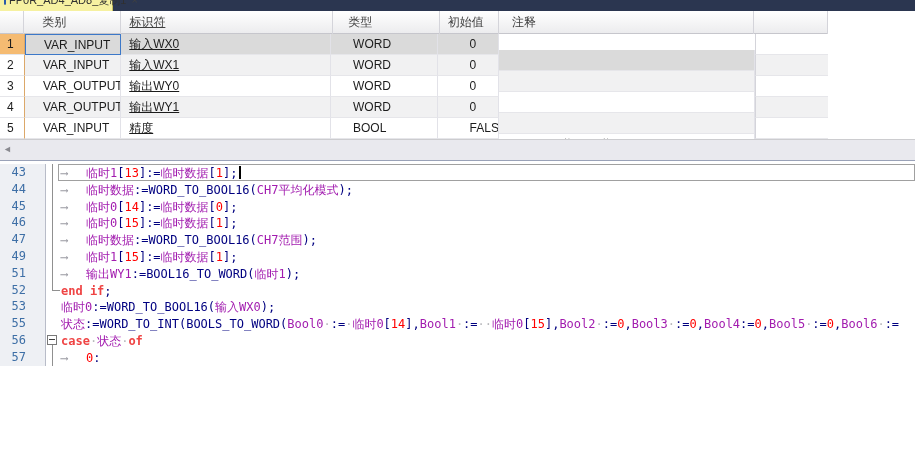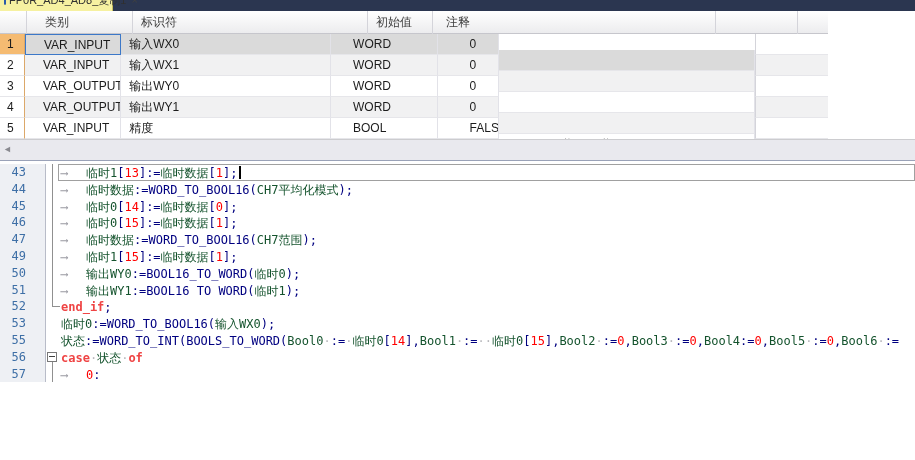--- a/index.html
+++ b/index.html
@@ -33,21 +33,21 @@
     padding-left:7px; color:#404040; }
   .drow.sel .dc:not(.numc):not(.filler) { background:#DADADA; }
   .drow.sel .numc { background:#F5BB72; }
   .dc.focused { border:1px solid #3C78C8 !important; }
   .filler { border-right:none !important; background:#fff !important;
     border-left:1px solid #d4d4da; }
   .drow.alt .dc:not(.numc) { background:#F1F1F2; }
   .drow.alt .filler { background:#F1F1F2 !important; }
 
   
-  .c0{width:27px;} .c1{width:106px;} .c2{width:235px;} .c3{width:117px;}
+  .c0{width:27px;} .c1{width:106px;} .c2{width:235px;text-decoration:underline;} .c3{width:117px;}
   .c4{width:65px;} .c5{width:283px;} .c6{width:82px;}
   .thead .c1{padding-left:18px;} .thead .c2{padding-left:8px;}
   .thead .c3{padding-left:15px;} .thead .c4{padding-left:8px;} .thead .c5{padding-left:13px;}
   .drow .c1{padding-left:18px;} .drow .c2{padding-left:8px;}
   .drow .c3{padding-left:22px;} .drow .c4{padding-left:32px;} .drow .c5{padding-left:40px;margin-top:16px;}
 
   
   .hscroll { position:absolute; left:0; top:139px; width:915px; height:22px;
     background:#E9E9EE; border-top:1px solid #cccccf; border-bottom:1px solid #9AA2B8; }
   .hs-arrow { position:absolute; left:3px; top:4px; font-size:9px; color:#8a8a90; }
@@ -66,21 +66,21 @@
   .fold .mbox { position:absolute; left:1px; top:3px; width:10px; height:10px;
     border:1px solid #787878; background:#fff; }
   .fold .mbox:after { content:""; position:absolute; left:1px; top:3.5px; width:6px;
     height:1px; background:#404040; }
   .fold .vbelow { position:absolute; left:6px; top:13px; bottom:0; width:1px; background:#909090; }
   .code { flex:1 1 auto; font-family:"DejaVu Sans Mono",monospace; font-size:12px;
     color:#101010; overflow:hidden; border:1px solid transparent; margin-left:-2px;
     padding-left:2px; }
   .cline.cur .code { border:1px solid #a0a0a0; }
   .arrow { display:inline-block; width:25px; color:#9a9aa2; font-size:11px; }
-  .tk-id { color:#14532d; }
+  .tk-id { color:#a21caf; }
   .tk-num { color:#FF0000; }
   .tk-fn { color:#000080; }
   .tk-kw { color:#ef4444; font-weight:bold; }
   .tk-pun { color:#000080; }
   .tk-ws { color:#b8b8bc; }
   .caret { display:inline-block; width:2px; height:13px; background:#000;
     vertical-align:-2px; margin-left:1px; }
 </style>
 </head>
 <body>
@@ -93,20 +93,21 @@
       <span class="tab-title">FP0R_AD4_AD8_复制1</span>
       <span class="tab-close">×</span>
     </div>
   </div>
 
   <div class="var-table">
     <div class="trow thead" id="thead">
         <div class="hc c0"></div>
         <div class="hc c1">类别</div>
         <div class="hc c2">标识符</div>
+        <div class="hc c3">类型</div>
         <div class="hc c4">初始值</div>
         <div class="hc c5">注释</div>
         <div class="hc c6"></div>
       </div>
     <div id="tbody">
         <div class="trow drow sel">
           <div class="dc numc c0">1</div>
           <div class="dc c1 focused">VAR_INPUT</div>
           <div class="dc c2">输入WX0</div>
           <div class="dc c3">WORD</div>
@@ -194,27 +195,20 @@
         <div class="code"><span class="arrow">⟶</span><span class="tk-id">临时数据</span><span class="tk-pun">:=</span><span class="tk-fn">WORD_TO_BOOL16</span><span class="tk-pun">(</span><span class="tk-id">CH7范围</span><span class="tk-pun">);</span></div>
       </div>
       <div class="cline">
         <div class="gut">49</div>
         <div class="fold">
           <div class="vline"></div>
         </div>
         <div class="code"><span class="arrow">⟶</span><span class="tk-id">临时1</span><span class="tk-pun">[</span><span class="tk-num">15</span><span class="tk-pun">]:=</span><span class="tk-id">临时数据</span><span class="tk-pun">[</span><span class="tk-num">1</span><span class="tk-pun">];</span></div>
       </div>
       <div class="cline">
-        <div class="gut">50</div>
-        <div class="fold">
-          <div class="vline"></div>
-        </div>
-        <div class="code"><span class="arrow">⟶</span><span class="tk-id">输出WY0</span><span class="tk-pun">:=</span><span class="tk-fn">BOOL16_TO_WORD</span><span class="tk-pun">(</span><span class="tk-id">临时0</span><span class="tk-pun">);</span></div>
-      </div>
-      <div class="cline">
         <div class="gut">51</div>
         <div class="fold">
           <div class="vline"></div>
         </div>
         <div class="code"><span class="arrow">⟶</span><span class="tk-id">输出WY1</span><span class="tk-pun">:=</span><span class="tk-fn">BOOL16_TO_WORD</span><span class="tk-pun">(</span><span class="tk-id">临时1</span><span class="tk-pun">);</span></div>
       </div>
       <div class="cline">
         <div class="gut">52</div>
         <div class="fold">
           <div class="vhalf"></div>

